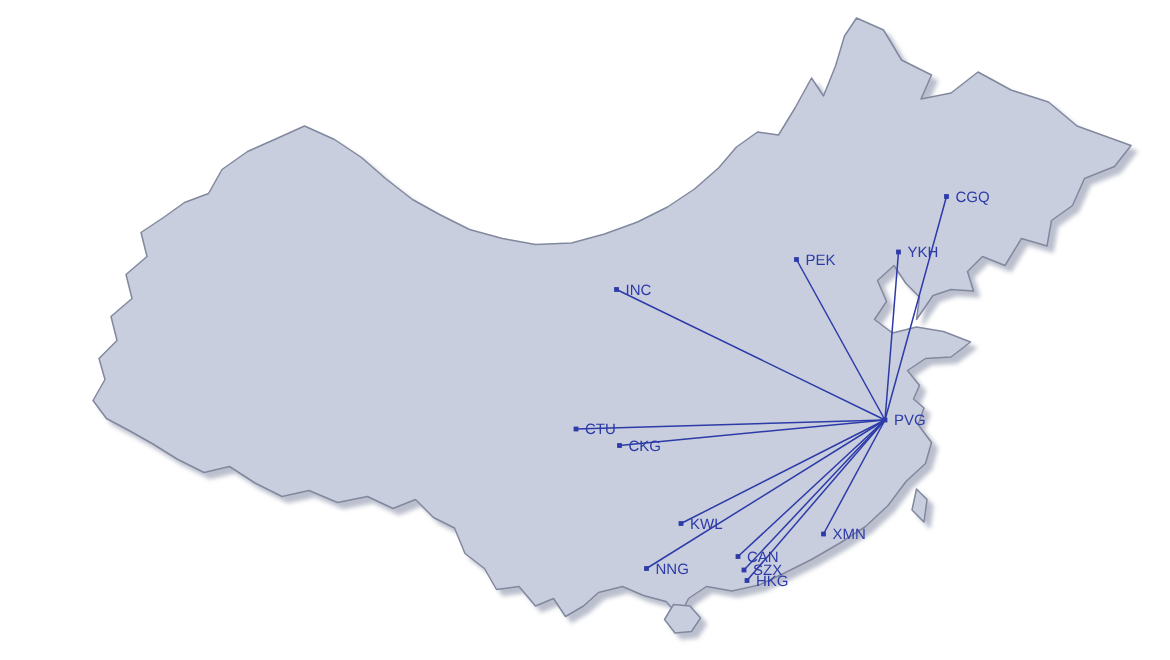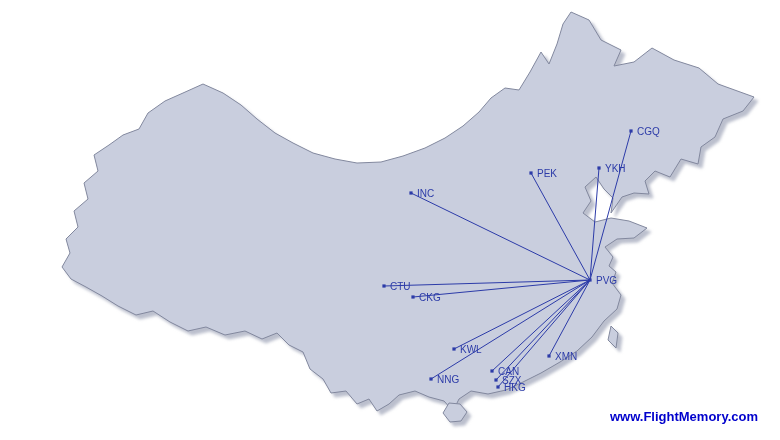--- a/index.html
+++ b/index.html
@@ -109,14 +109,13 @@
         <text x="437" y="382.5" class="airport-label" fill="#2c3ba8">NNG</text>
         <rect x="490.4" y="369.4" width="3.2" height="3.2" fill="#2c3ba8"></rect>
         <text x="498" y="374.5" class="airport-label" fill="#2c3ba8">CAN</text>
         <rect x="494.4" y="378.4" width="3.2" height="3.2" fill="#2c3ba8"></rect>
         <text x="502" y="383.5" class="airport-label" fill="#2c3ba8">SZX</text>
         <rect x="496.4" y="385.4" width="3.2" height="3.2" fill="#2c3ba8"></rect>
         <text x="504" y="390.5" class="airport-label" fill="#2c3ba8">HKG</text>
       </g>
   </svg>
 
-  <a id="branding" href="#" style="color: rgb(0, 0, 204);">www.FlightMemory.com</a>
 </div>
 
 </body></html>

